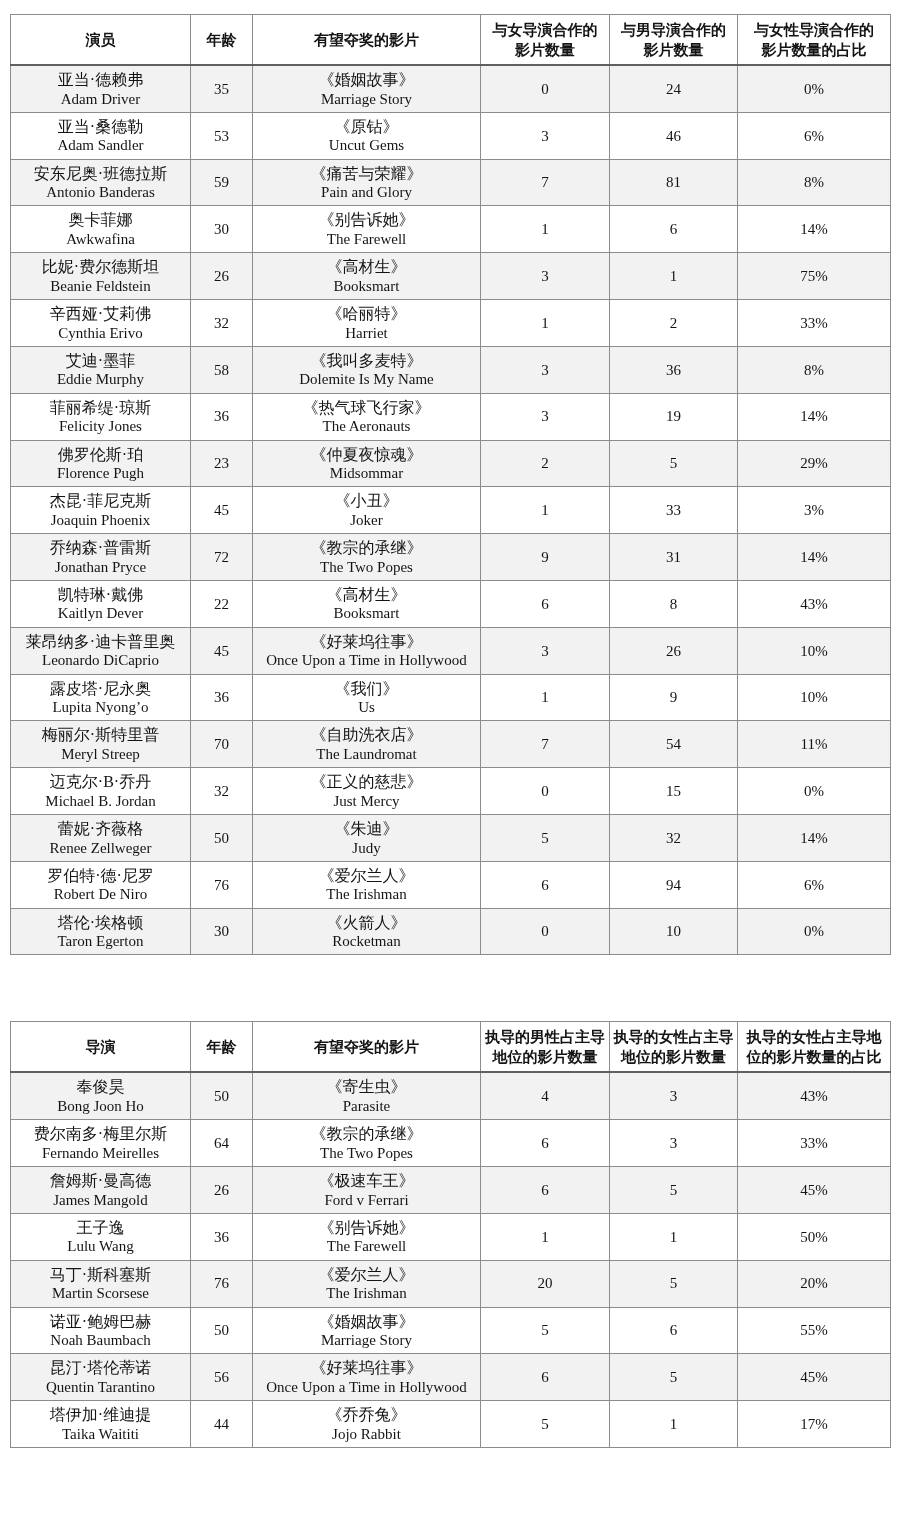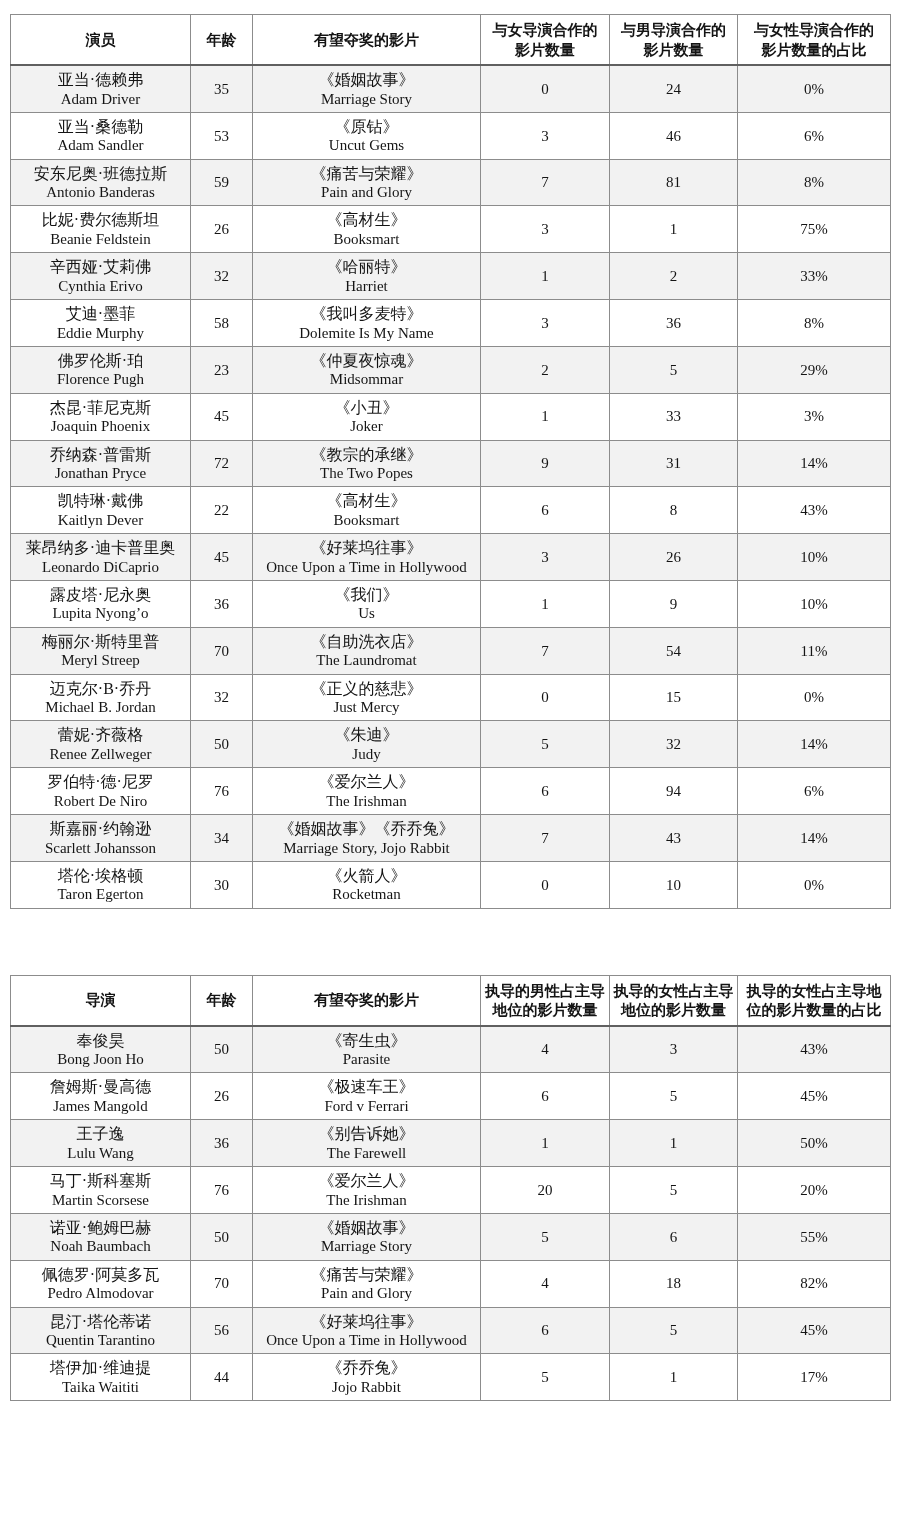--- a/index.html
+++ b/index.html
@@ -144,20 +144,34 @@
           <td>
             <span class="zh-line">《痛苦与荣耀》</span>
             <span class="en-line">Pain and Glory</span>
           </td>
           <td>7</td>
           <td>81</td>
           <td>8%</td>
         </tr>
         <tr>
           <td class="name-col">
+            <span class="zh-line">奥卡菲娜</span>
+            <span class="en-line">Awkwafina</span>
+          </td>
+          <td>30</td>
+          <td>
+            <span class="zh-line">《别告诉她》</span>
+            <span class="en-line">The Farewell</span>
+          </td>
+          <td>1</td>
+          <td>6</td>
+          <td>14%</td>
+        </tr>
+        <tr>
+          <td class="name-col">
             <span class="zh-line">比妮·费尔德斯坦</span>
             <span class="en-line">Beanie Feldstein</span>
           </td>
           <td>26</td>
           <td>
             <span class="zh-line">《高材生》</span>
             <span class="en-line">Booksmart</span>
           </td>
           <td>3</td>
           <td>1</td>
@@ -183,20 +197,34 @@
             <span class="en-line">Eddie Murphy</span>
           </td>
           <td>58</td>
           <td>
             <span class="zh-line">《我叫多麦特》</span>
             <span class="en-line">Dolemite Is My Name</span>
           </td>
           <td>3</td>
           <td>36</td>
           <td>8%</td>
+        </tr>
+        <tr>
+          <td class="name-col">
+            <span class="zh-line">菲丽希缇·琼斯</span>
+            <span class="en-line">Felicity Jones</span>
+          </td>
+          <td>36</td>
+          <td>
+            <span class="zh-line">《热气球飞行家》</span>
+            <span class="en-line">The Aeronauts</span>
+          </td>
+          <td>3</td>
+          <td>19</td>
+          <td>14%</td>
         </tr>
         <tr>
           <td class="name-col">
             <span class="zh-line">佛罗伦斯·珀</span>
             <span class="en-line">Florence Pugh</span>
           </td>
           <td>23</td>
           <td>
             <span class="zh-line">《仲夏夜惊魂》</span>
             <span class="en-line">Midsommar</span>
@@ -323,34 +351,20 @@
             <span class="en-line">Robert De Niro</span>
           </td>
           <td>76</td>
           <td>
             <span class="zh-line">《爱尔兰人》</span>
             <span class="en-line">The Irishman</span>
           </td>
           <td>6</td>
           <td>94</td>
           <td>6%</td>
-        </tr>
-        <tr>
-          <td class="name-col">
-            <span class="zh-line">斯嘉丽·约翰逊</span>
-            <span class="en-line">Scarlett Johansson</span>
-          </td>
-          <td>34</td>
-          <td>
-            <span class="zh-line">《婚姻故事》《乔乔兔》</span>
-            <span class="en-line">Marriage Story, Jojo Rabbit</span>
-          </td>
-          <td>7</td>
-          <td>43</td>
-          <td>14%</td>
         </tr>
         <tr>
           <td class="name-col">
             <span class="zh-line">塔伦·埃格顿</span>
             <span class="en-line">Taron Egerton</span>
           </td>
           <td>30</td>
           <td>
             <span class="zh-line">《火箭人》</span>
             <span class="en-line">Rocketman</span>
@@ -396,20 +410,34 @@
           <td>
             <span class="zh-line">《寄生虫》</span>
             <span class="en-line">Parasite</span>
           </td>
           <td>4</td>
           <td>3</td>
           <td>43%</td>
         </tr>
         <tr>
           <td class="name-col">
+            <span class="zh-line">费尔南多·梅里尔斯</span>
+            <span class="en-line">Fernando Meirelles</span>
+          </td>
+          <td>64</td>
+          <td>
+            <span class="zh-line">《教宗的承继》</span>
+            <span class="en-line">The Two Popes</span>
+          </td>
+          <td>6</td>
+          <td>3</td>
+          <td>33%</td>
+        </tr>
+        <tr>
+          <td class="name-col">
             <span class="zh-line">詹姆斯·曼高德</span>
             <span class="en-line">James Mangold</span>
           </td>
           <td>26</td>
           <td>
             <span class="zh-line">《极速车王》</span>
             <span class="en-line">Ford v Ferrari</span>
           </td>
           <td>6</td>
           <td>5</td>
@@ -452,34 +480,20 @@
           <td>
             <span class="zh-line">《婚姻故事》</span>
             <span class="en-line">Marriage Story</span>
           </td>
           <td>5</td>
           <td>6</td>
           <td>55%</td>
         </tr>
         <tr>
           <td class="name-col">
-            <span class="zh-line">佩德罗·阿莫多瓦</span>
-            <span class="en-line">Pedro Almodovar</span>
-          </td>
-          <td>70</td>
-          <td>
-            <span class="zh-line">《痛苦与荣耀》</span>
-            <span class="en-line">Pain and Glory</span>
-          </td>
-          <td>4</td>
-          <td>18</td>
-          <td>82%</td>
-        </tr>
-        <tr>
-          <td class="name-col">
             <span class="zh-line">昆汀·塔伦蒂诺</span>
             <span class="en-line">Quentin Tarantino</span>
           </td>
           <td>56</td>
           <td>
             <span class="zh-line">《好莱坞往事》</span>
             <span class="en-line">Once Upon a Time in Hollywood</span>
           </td>
           <td>6</td>
           <td>5</td>

